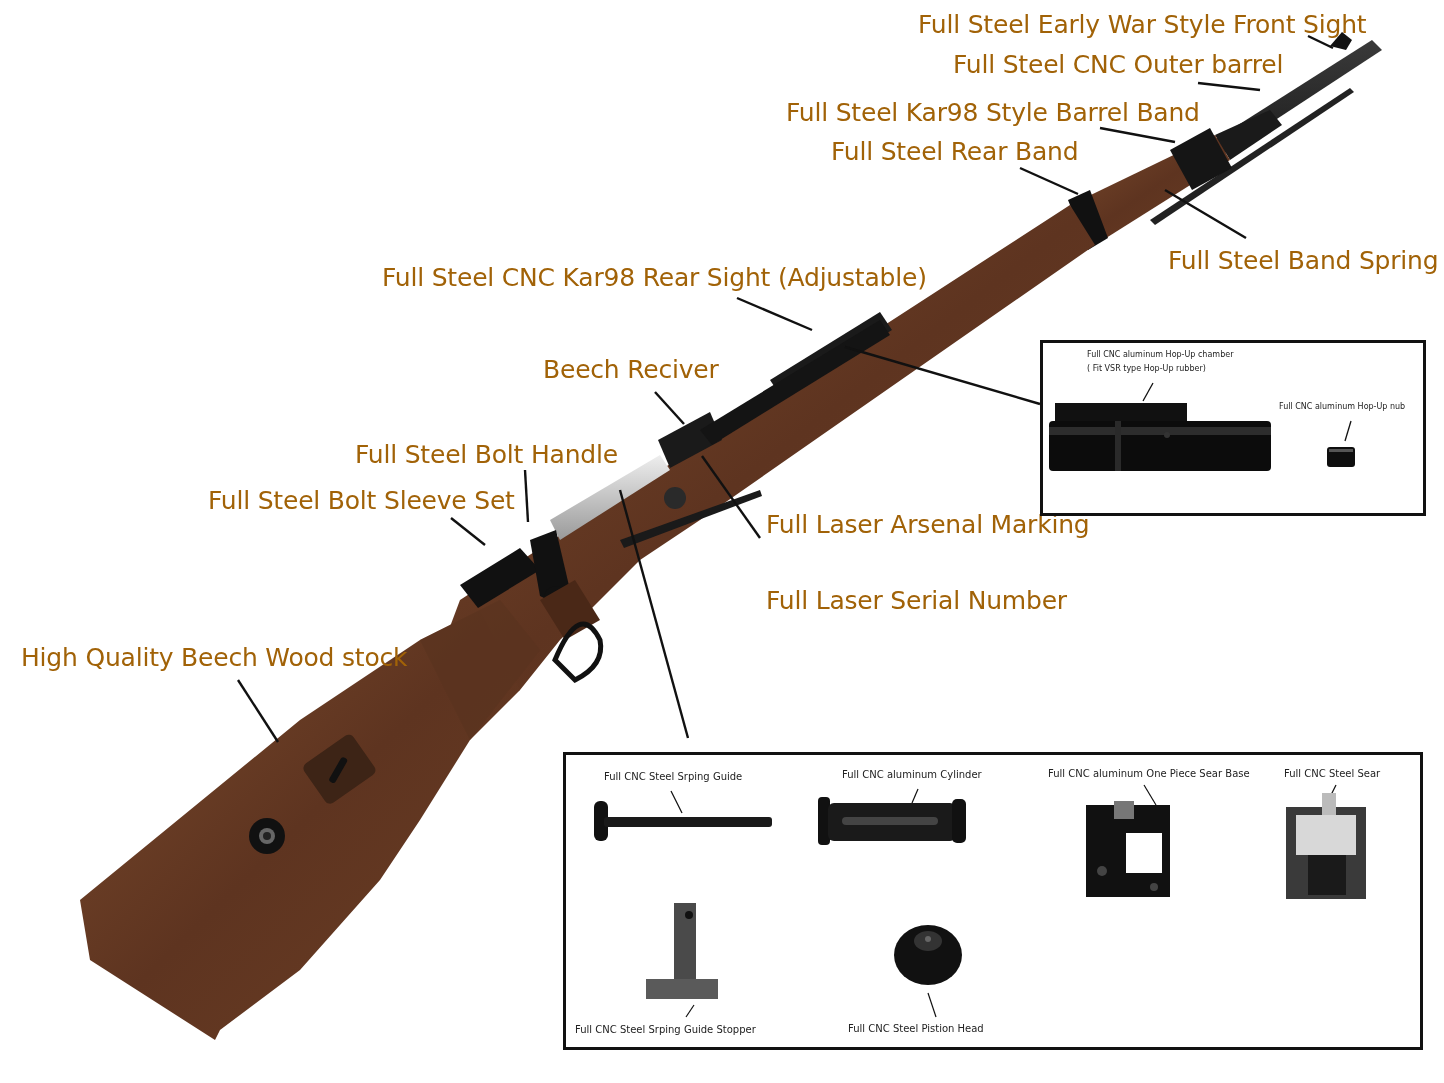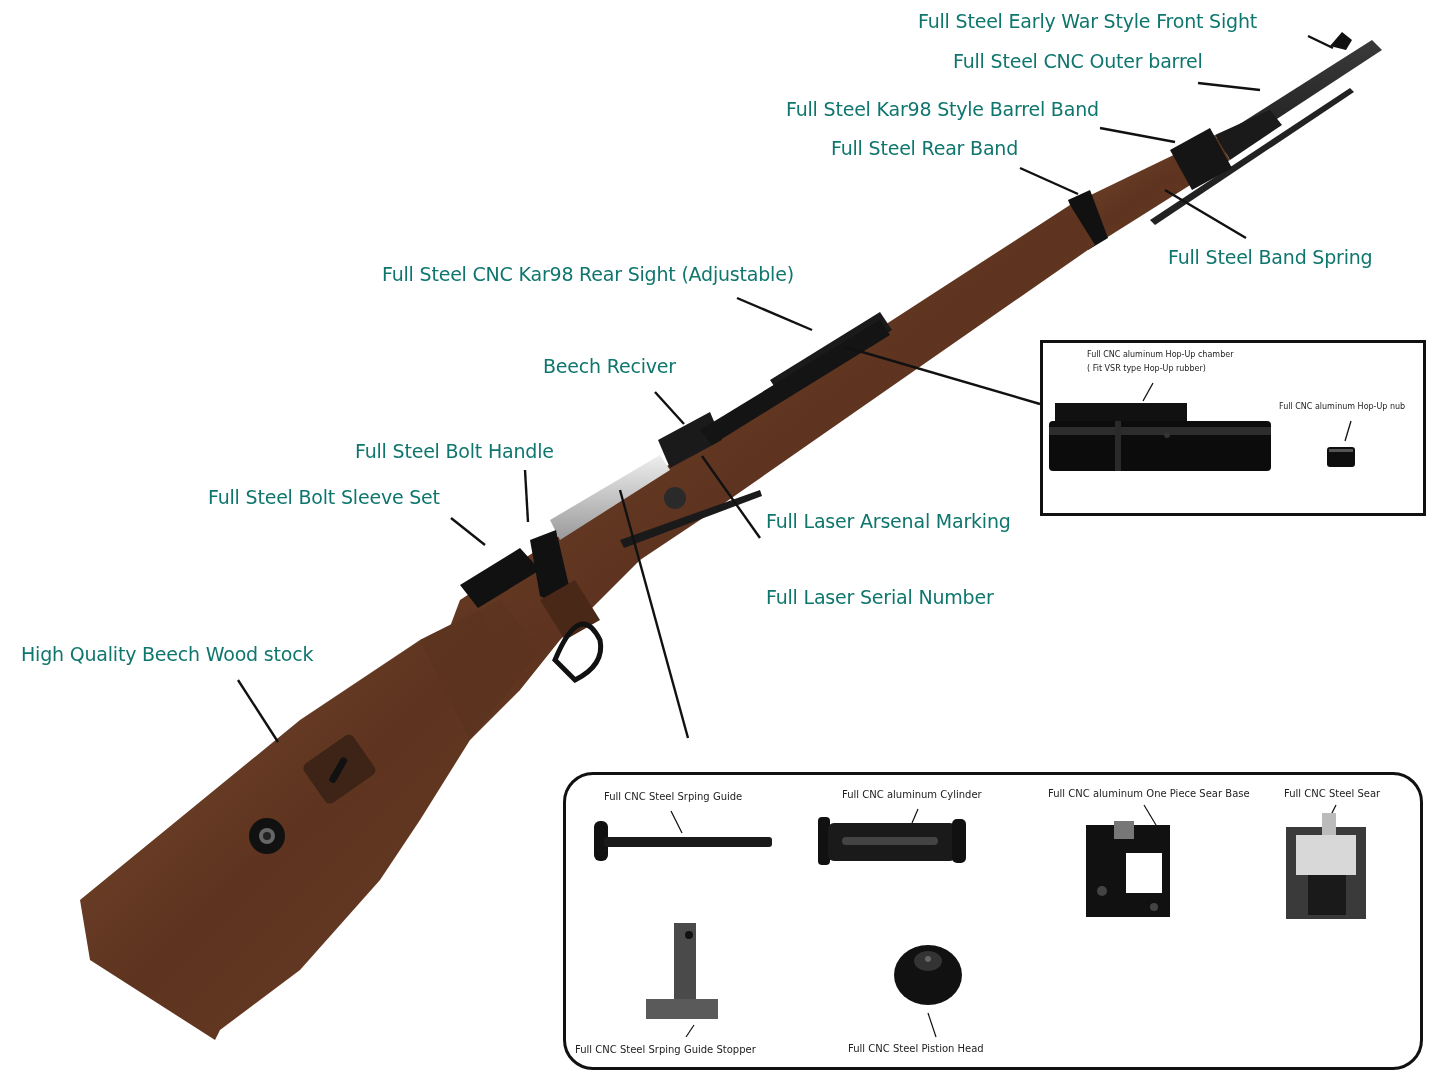--- a/index.html
+++ b/index.html
@@ -1,20 +1,20 @@
 <!DOCTYPE html>
 <html><head>
 <meta charset="utf-8">
 <style>
   html, body { margin: 0; padding: 0; background: #ffffff; }
   body { width: 1444px; height: 1083px; position: relative; overflow: hidden;
          font-family: "DejaVu Sans", sans-serif; color: #111; }
   .stage { position: absolute; left: 0; top: 0; width: 1444px; height: 1083px; }
   svg.rifle { position: absolute; left: 0; top: 0; }
-  .label { position: absolute; font-size: 19px; white-space: nowrap; color: #0f766e;
+  .label { position: absolute; font-size: 25px; white-space: nowrap; color: #a16207;
            letter-spacing: -0.2px; }
   .panel { position: absolute; border: 3px solid #111; background: #fff; box-sizing: border-box; }
   .small-label { position: absolute; font-size: 10px; white-space: nowrap; color: #222; }
   .tiny-label { position: absolute; font-size: 8px; white-space: nowrap; color: #222; line-height: 12px; }
 </style>
 </head>
 <body>
 
 <div class="stage">
 
@@ -131,21 +131,21 @@
       <rect x="12" y="60" width="132" height="20" fill="#111"></rect>
       <rect x="6" y="78" width="222" height="50" rx="4" fill="#0c0c0c"></rect>
       <rect x="6" y="84" width="222" height="8" fill="#444" opacity="0.6"></rect>
       <rect x="72" y="78" width="6" height="50" fill="#2a2a2a"></rect>
       <circle cx="124" cy="92" r="3" fill="#333"></circle>
       <rect x="284" y="104" width="28" height="20" rx="3" fill="#0e0e0e"></rect>
       <rect x="286" y="106" width="24" height="3" fill="#555"></rect>
     </svg>
   </div>
 
-  <div class="panel" style="left:563px; top:772px; width:860px; height:298px;border-radius:30px;">
+  <div class="panel" style="left:563px; top:752px; width:860px; height:298px;">
     <div class="small-label" style="left:38px; top:16px;">Full CNC Steel Srping Guide</div>
     <div class="small-label" style="left:276px; top:14px;">Full CNC aluminum Cylinder</div>
     <div class="small-label" style="left:482px; top:13px;">Full CNC aluminum One Piece Sear Base</div>
     <div class="small-label" style="left:718px; top:13px;">Full CNC Steel Sear</div>
     <div class="small-label" style="left:9px; top:269px;">Full CNC Steel Srping Guide Stopper</div>
     <div class="small-label" style="left:282px; top:268px;">Full CNC Steel Pistion Head</div>
 
     <svg width="856" height="294" style="position:absolute; left:0; top:0;">
       <g stroke="#111" stroke-width="1.2">
         <line x1="105" y1="36" x2="116" y2="58"></line>

